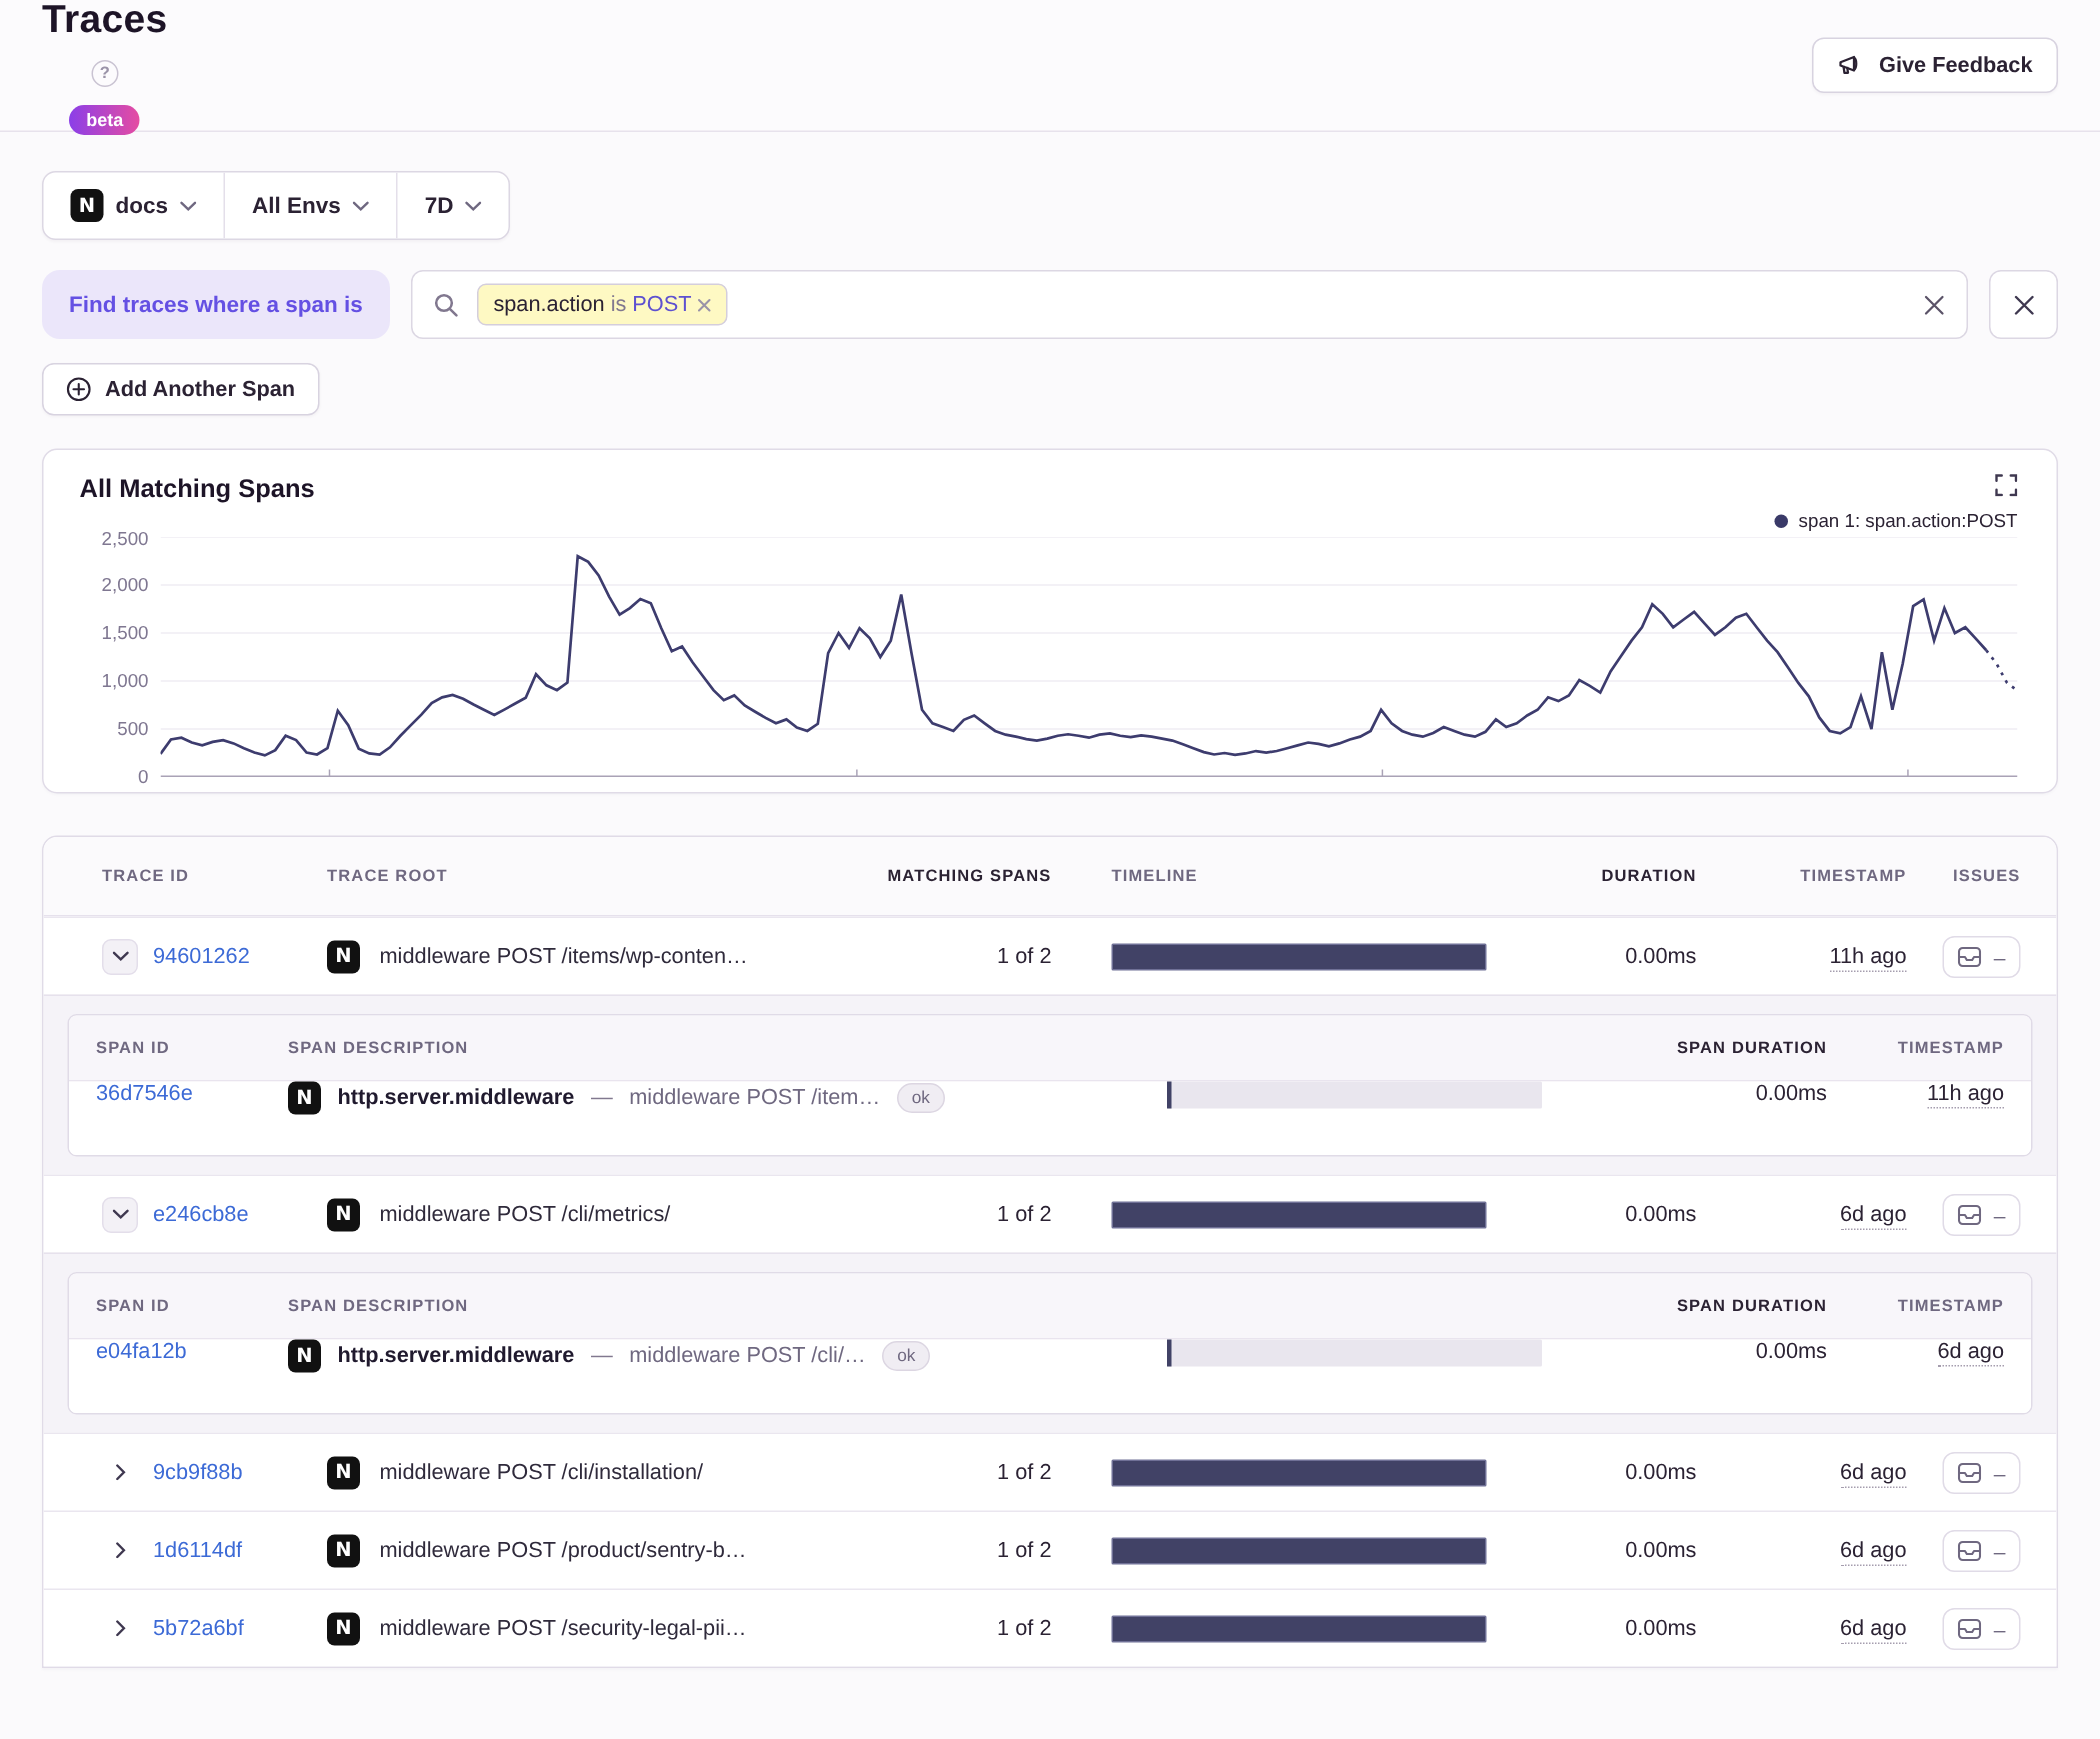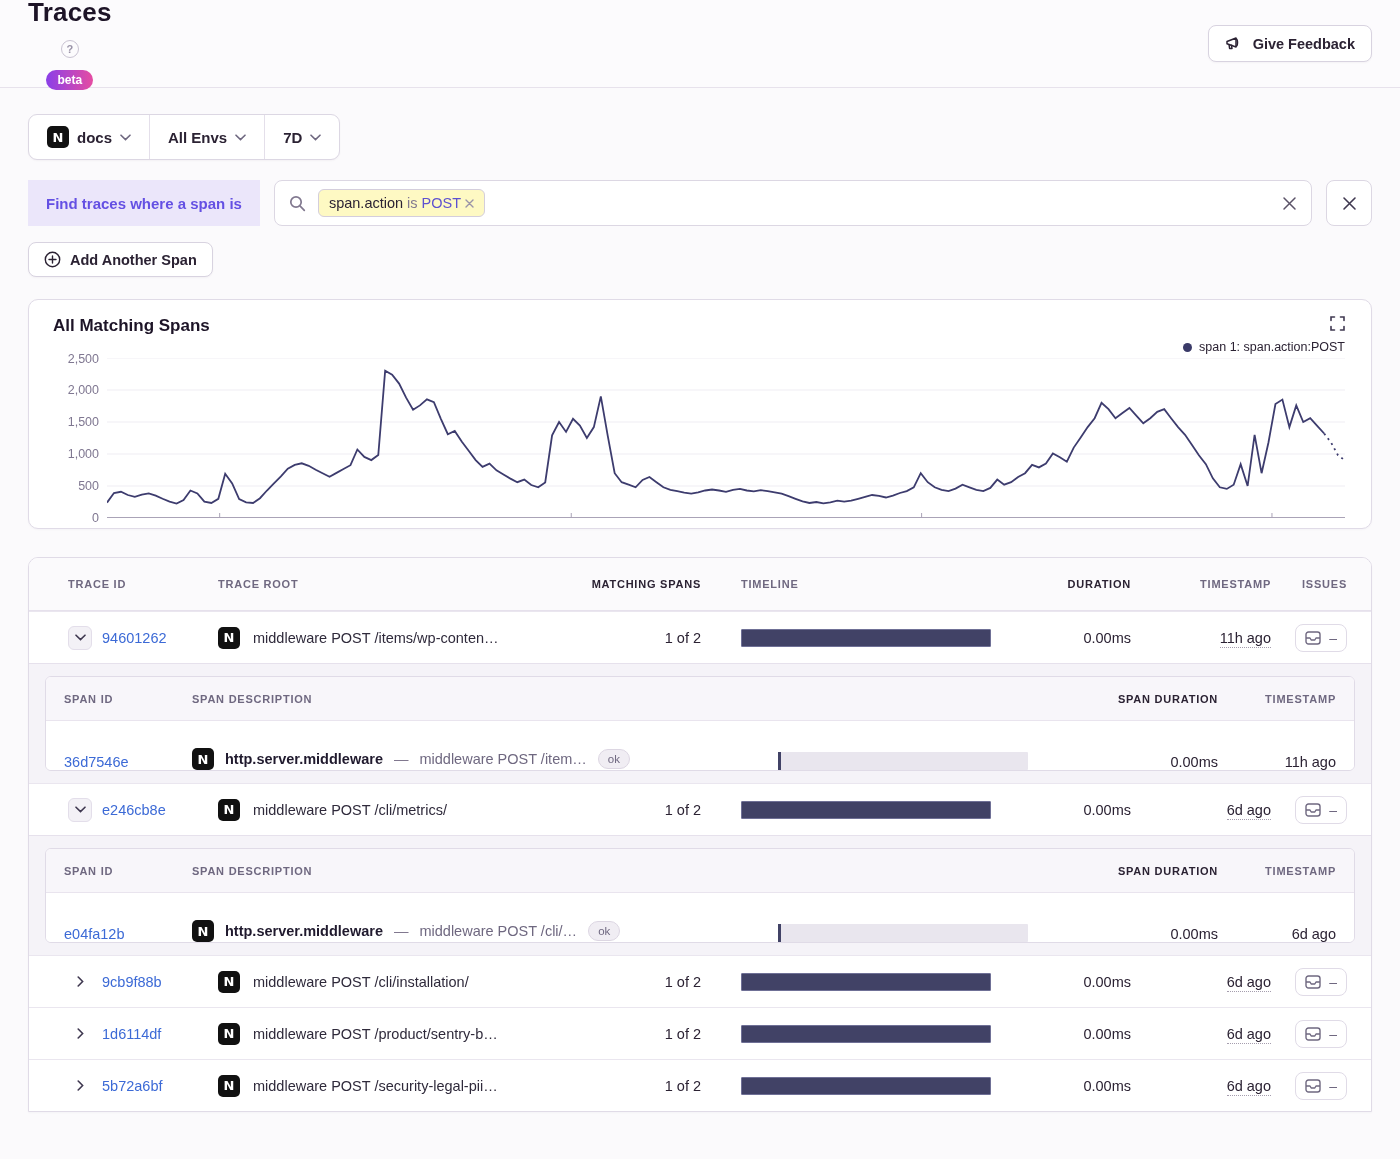--- a/index.html
+++ b/index.html
@@ -50,21 +50,21 @@
     width:22px; height:22px; background:#111; color:#fff; border-radius:5px;
     display:flex; align-items:center; justify-content:center;
     font-size:13px; font-weight:700; font-family:"DejaVu Sans", sans-serif;
   }
   .chev { color:#6f6880; }
 
   
   .search-row { margin-top:20px; display:flex; align-items:stretch; gap:14px; }
   .where-chip {
     background:#ebe6fa; color:#6450e3; font-weight:700; font-size:15px;
-    border-radius:0; display:flex; align-items:center; padding:0 18px; height:46px; flex:0 0 auto;
+    border-radius:12px; display:flex; align-items:center; padding:0 18px; height:46px; flex:0 0 auto;
   }
   .search-box {
     flex:1; height:46px; background:#fff; border:1px solid #dcd7e3; border-radius:8px;
     display:flex; align-items:center; padding:0 14px; gap:12px;
   }
   .token {
     display:flex; align-items:center; gap:4px; border:1px solid #d4cedc; border-radius:6px;
     padding:5px 10px; font-size:14.5px; background:#fef9c3; cursor:pointer;
   }
   .token-key { color:#2b2233; }
@@ -143,21 +143,21 @@
     border-radius:8px; padding:5px 9px; cursor:pointer; color:#6f6880; font-size:14px;
   }
 
   
   .sub-wrap { background:#f5f3f8; border-top:1px solid #e6e1ec; padding:12px 16px; }
   .sub-table { background:#fff; border:1px solid #e0dbe7; border-radius:6px; overflow:hidden; }
   .sub-head {
     display:flex; align-items:center; height:44px; background:#f8f6fa; border-bottom:1px solid #e9e4ee;
     padding:0 18px; font-size:11px; font-weight:700; letter-spacing:.07em; color:#6f6880;
   }
-  .sub-row { display:flex; align-items:flex-end; height:49px; padding:0 18px; font-size:14.5px; background:#fff; }
+  .sub-row { display:flex; align-items:flex-start; height:49px; padding:0 18px; font-size:14.5px; background:#fff; }
   .scol-id { width:128px; flex:0 0 128px; }
   .scol-desc { flex:1; display:flex; align-items:center; gap:11px; min-width:0; }
   .scol-timeline { width:250px; flex:0 0 250px; margin:0 40px 0 30px; }
   .scol-duration { width:150px; flex:0 0 150px; text-align:right; color:#2b2233; }
   .scol-ts { width:118px; flex:0 0 118px; text-align:right; }
   .op-text { font-weight:700; color:#201a2e; white-space:nowrap; }
   .dash-sep { color:#81788f; }
   .desc-text { color:#6f6880; white-space:nowrap; overflow:hidden; text-overflow:ellipsis; }
   .ok-pill {
     background:#f0edf3; border:1px solid #dcd6e2; color:#6f6880; font-size:11.5px;

